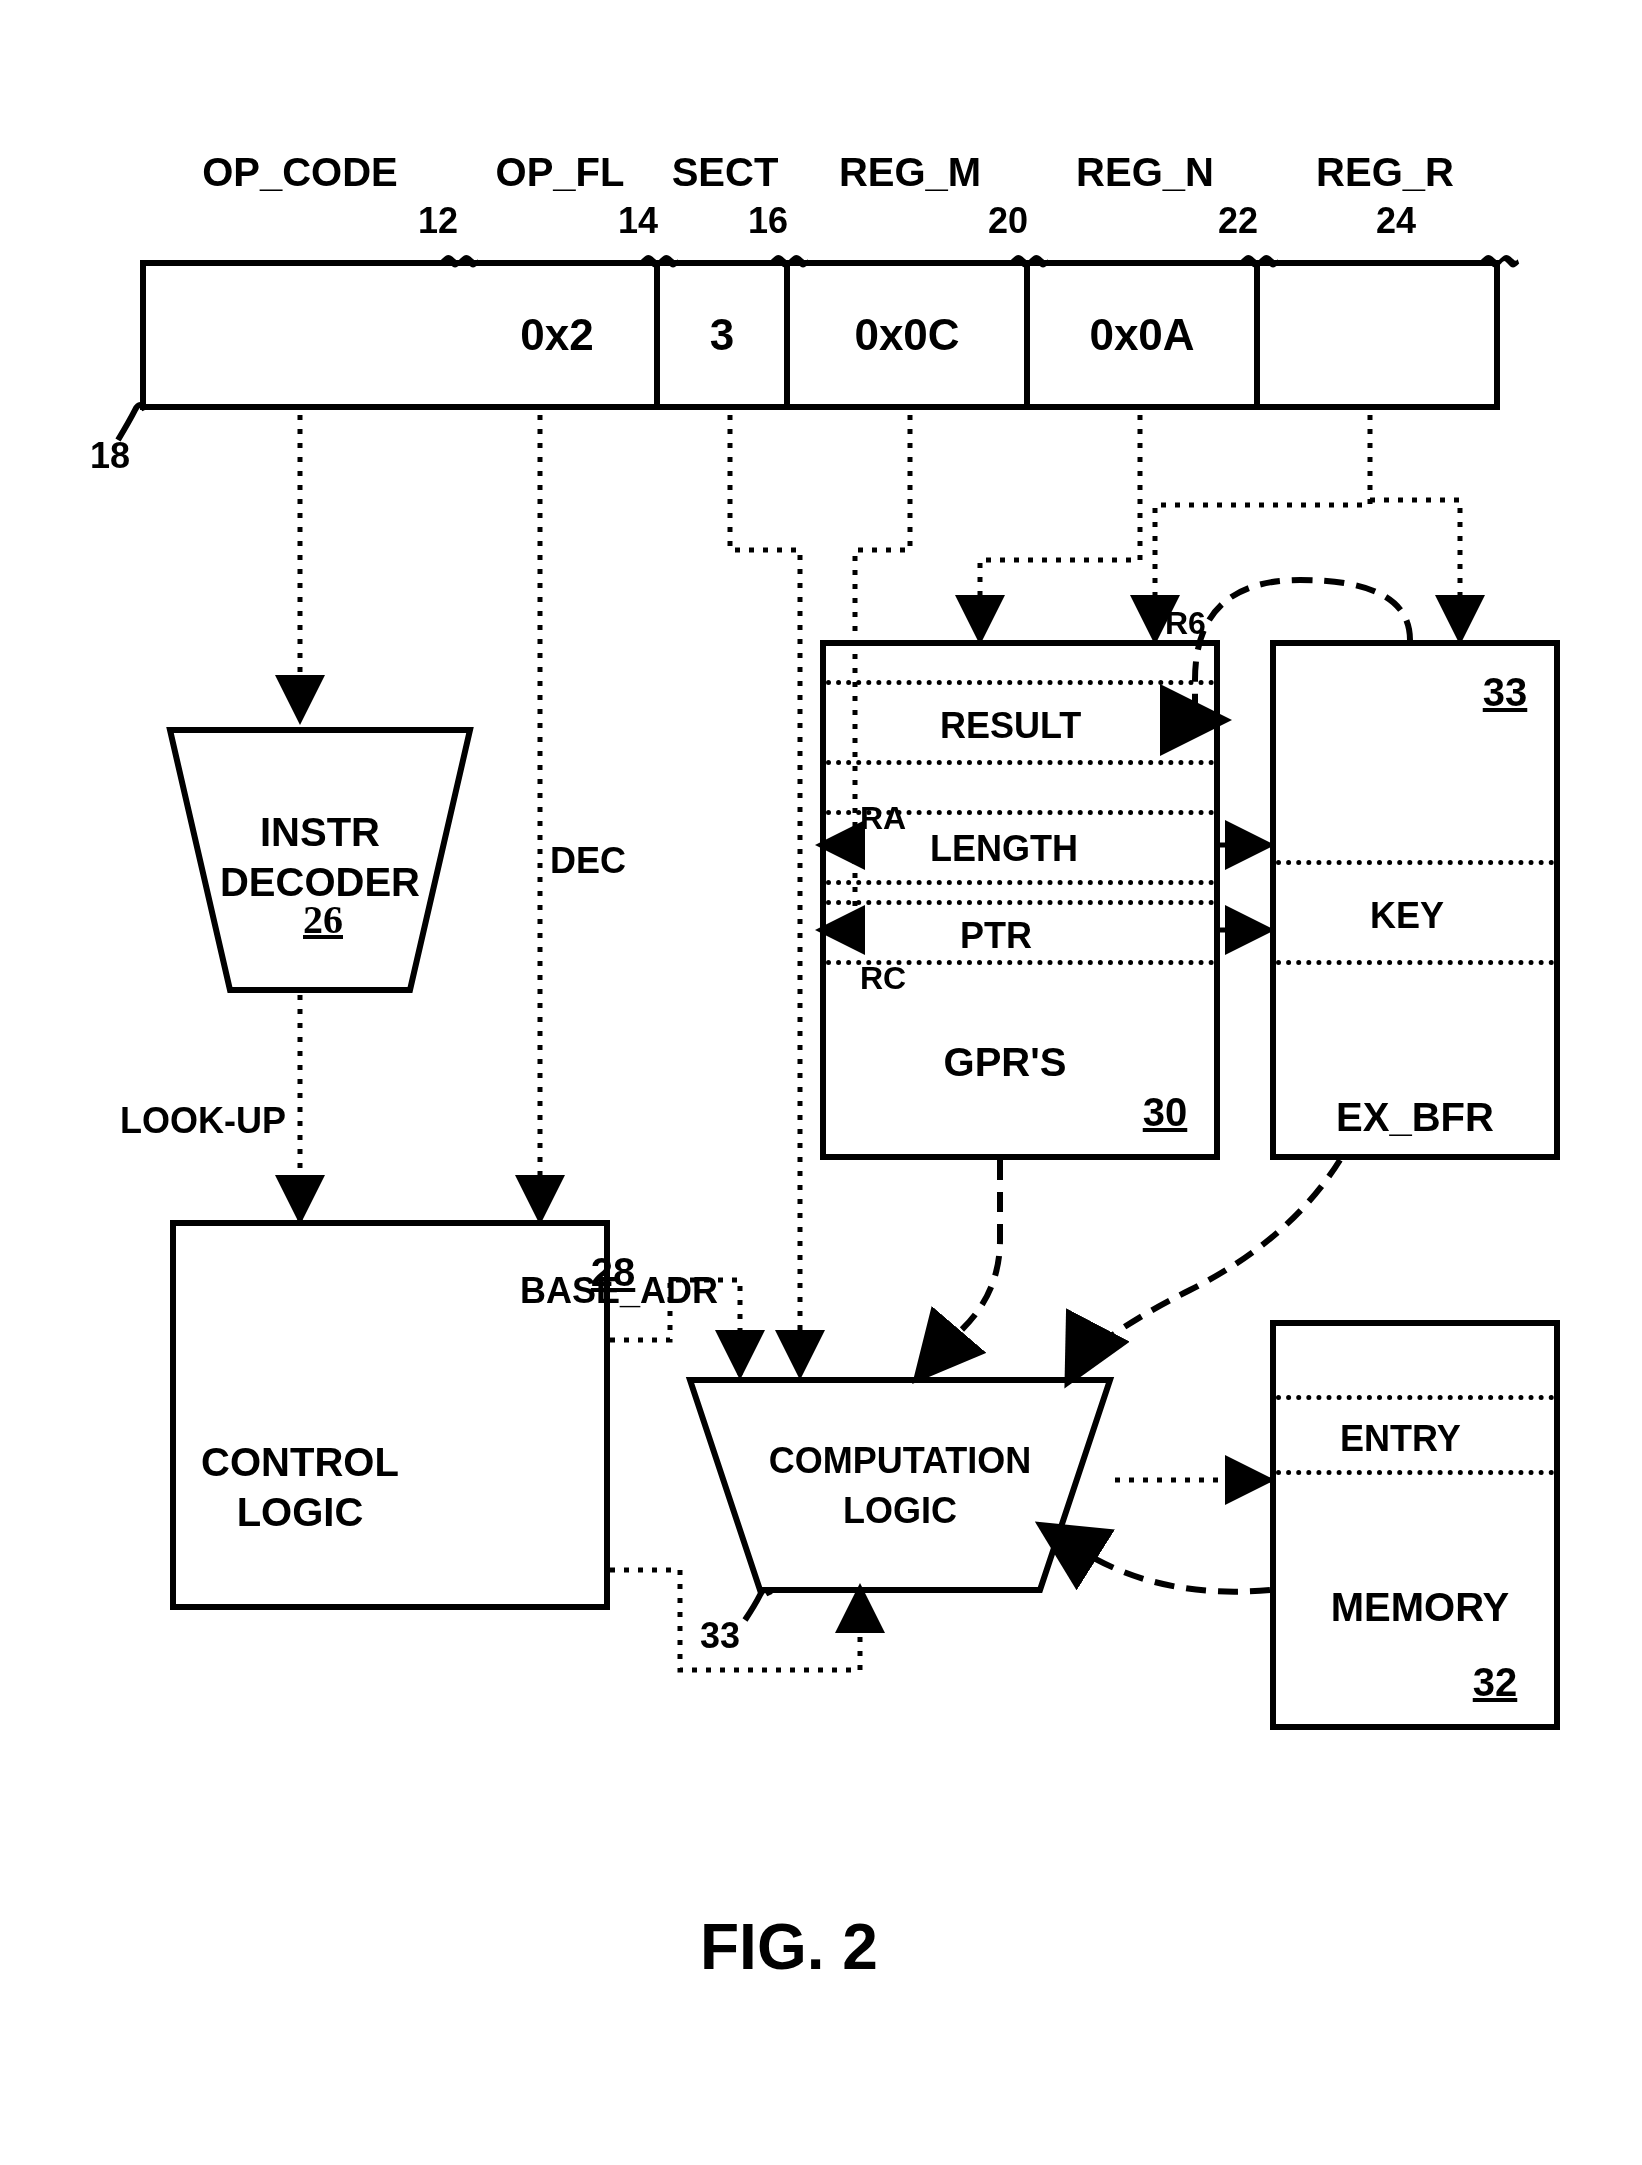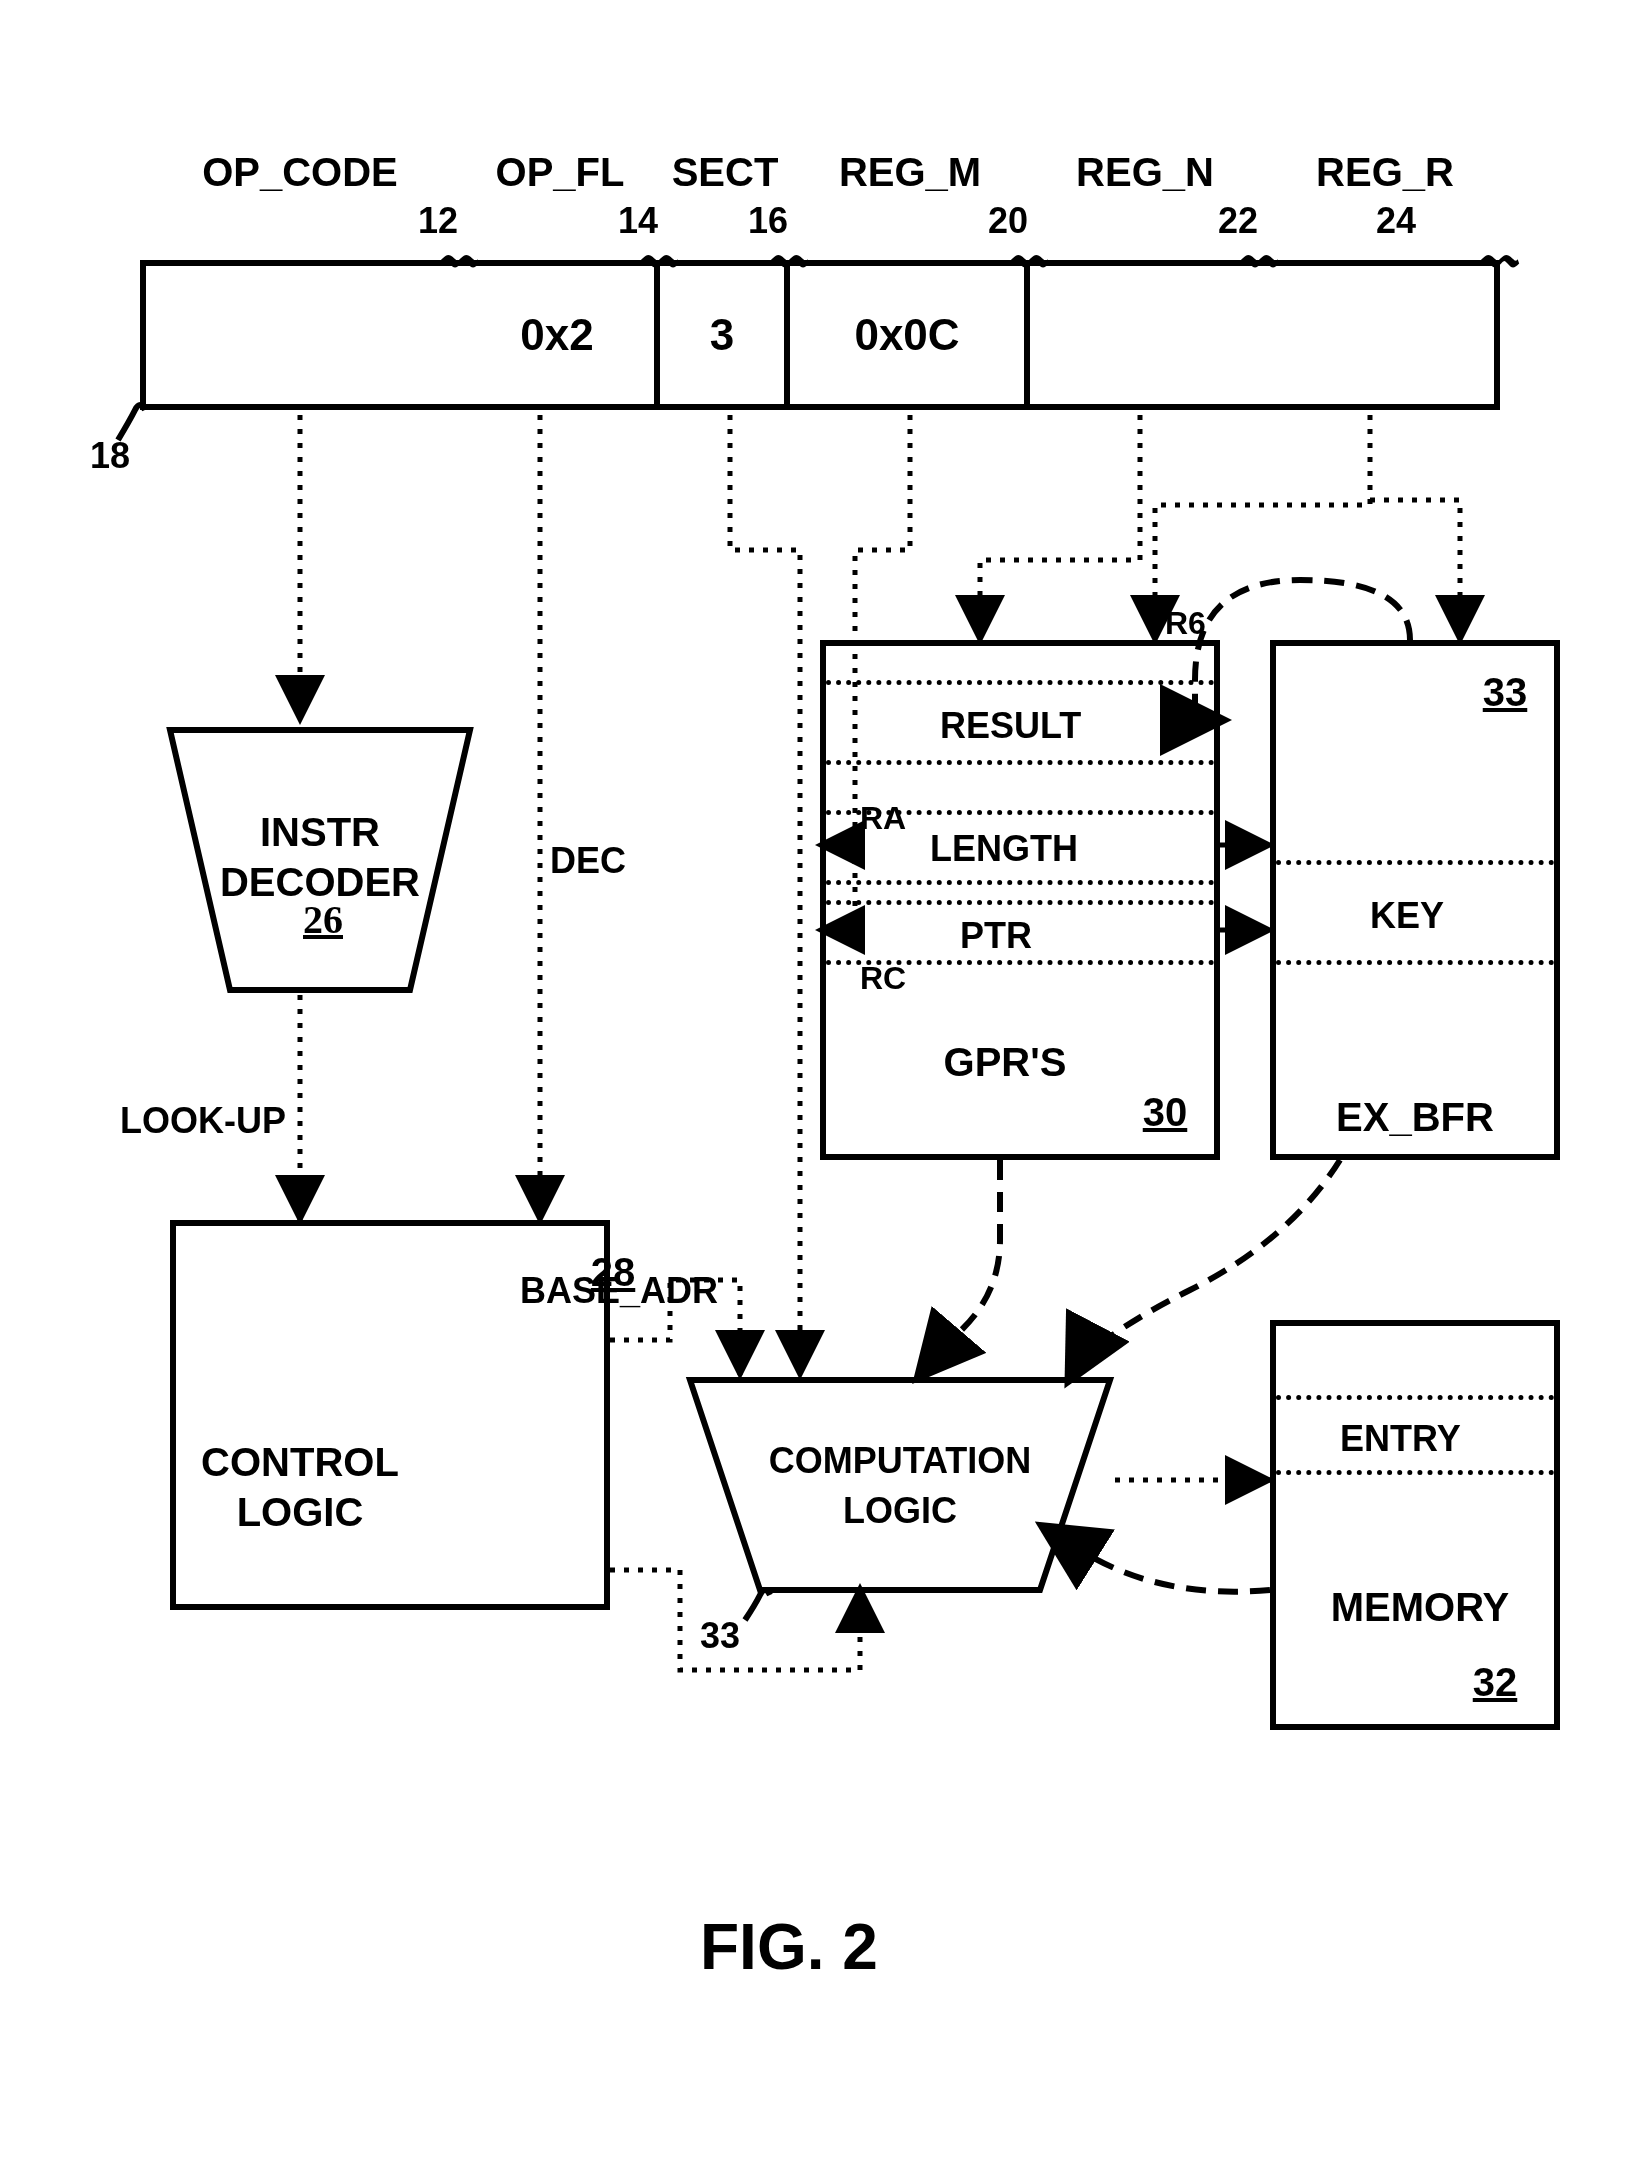--- a/index.html
+++ b/index.html
@@ -87,20 +87,23 @@
   <div class="box" style="left:100px; top:220px; width:1360px; height:150px;"></div>
 
   <div class="instr-cell" style="left:420px; top:220px; width:200px; height:150px;">
     <span>0x2</span>
   </div>
   <div class="instr-cell" style="left:620px; top:220px; width:130px; height:150px;">
     <span>3</span>
   </div>
   <div class="instr-cell" style="left:750px; top:220px; width:240px; height:150px;">
     <span>0x0C</span>
+  </div>
+  <div class="instr-cell" style="left:990px; top:220px; width:230px; height:150px;">
+    <span>0x0A</span>
   </div>
 
   <div class="label" style="left:130px; top:110px; width:260px;">OP_CODE</div>
   <div class="label" style="left:440px; top:110px; width:160px;">OP_FL</div>
   <div class="label" style="left:620px; top:110px; width:130px;text-align:center;">SECT</div>
   <div class="label" style="left:775px; top:110px; width:190px;">REG_M</div>
   <div class="label" style="left:1010px; top:110px; width:190px;">REG_N</div>
   <div class="label" style="left:1250px; top:110px; width:190px;">REG_R</div>
 
   <div class="label-sm" style="left:378px; top:160px;">12</div>

